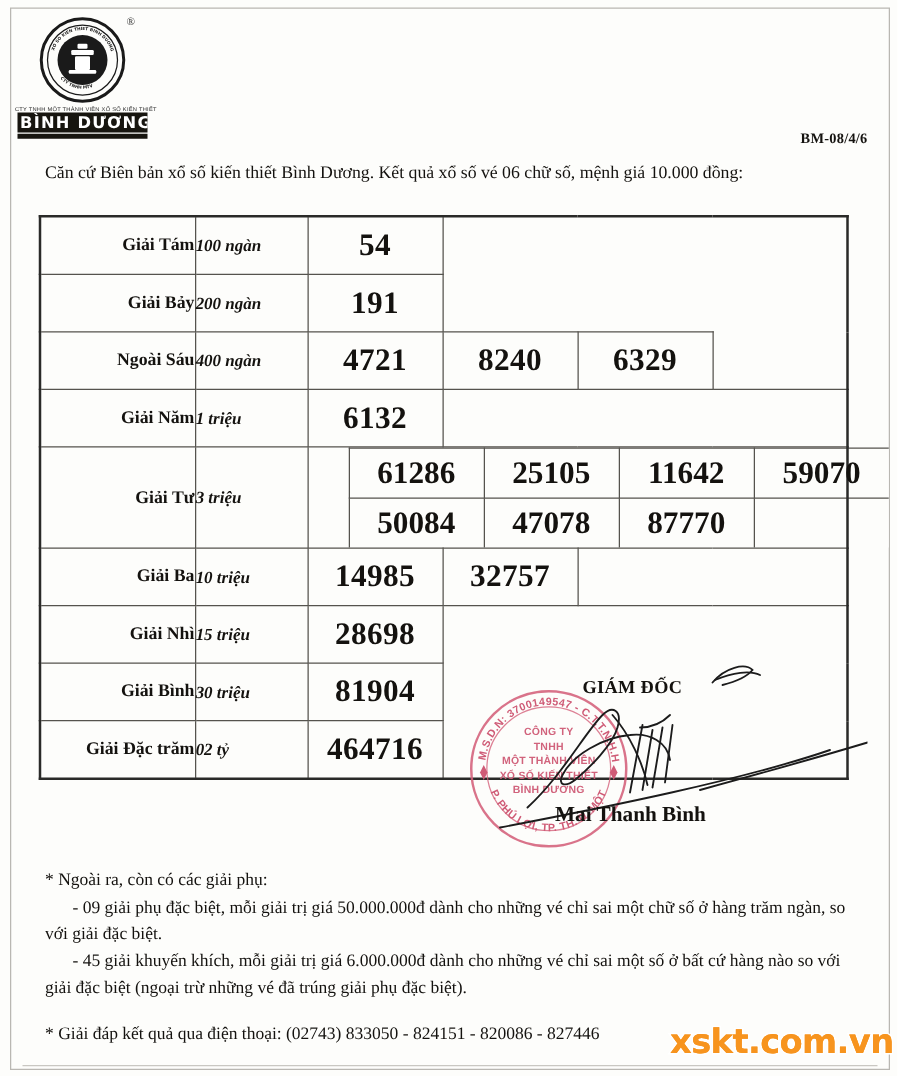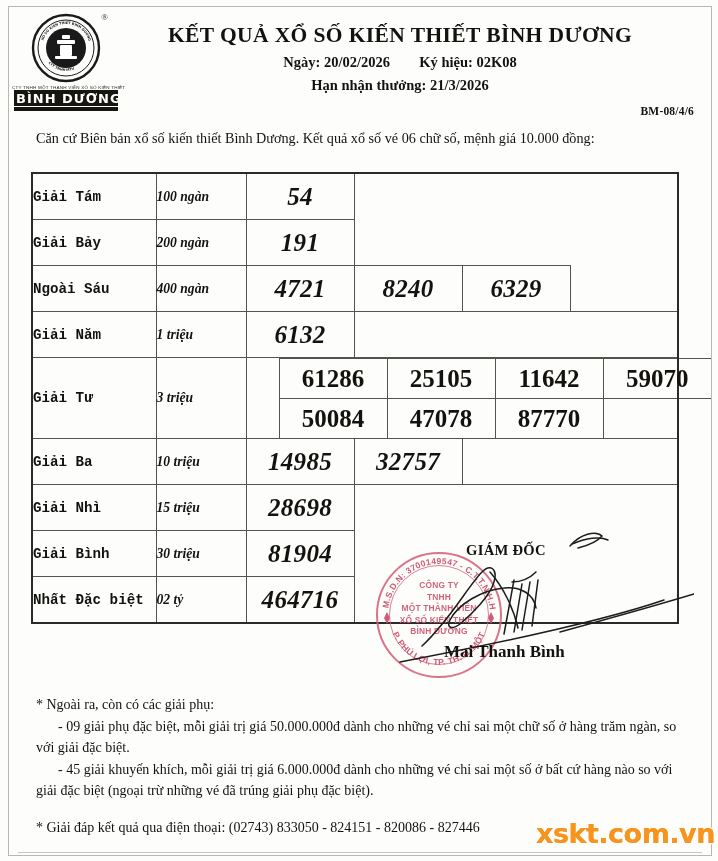--- a/index.html
+++ b/index.html
@@ -167,38 +167,36 @@
   .th-cell .sub {
     font-style: italic;
     font-weight: bold;
     font-size: 14px;
   }
   .prize-name {
     height: 100%;
     font-size: 14.2px;
     font-weight: bold;
     padding-left: 7px;
-    text-align: left;
-    font-family: Liberation Mono, monospace;
+    text-align: right;
   }
   .prize-value {
     font-size: 13.6px;
     font-weight: bold;
     font-style: italic;
     padding-left: 8px;
     text-align: left;
   }
   .num {
     text-align: center;
     font-size: 25px;
     font-weight: bold;
     letter-spacing: 0.3px;
     line-height: 1;
     white-space: nowrap;
-    font-style: italic;
   }
   .blank { background: #fdfdfb; }
   .noborder-r { border-right: none !important; }
   .noborder-b { border-bottom: none !important; }
   .noborder-l { border-left: none !important; }
   .noborder-t { border-top: none !important; }
 
   tr.r-h   td { height: 44px; }
   tr.r-std td { height: 45px; }
 
@@ -379,34 +377,20 @@
             <text><textPath href="#arcBotLogo" startOffset="22%">CTY TNHH MTV</textPath></text>
           </g>
         </svg>
         <span class="logo-reg">®</span>
       </div>
       <div class="logo-company-line">CTY TNHH MỘT THÀNH VIÊN XỔ SỐ KIẾN THIẾT</div>
       <div class="logo-name">BÌNH DƯƠNG</div>
       <div class="logo-underbar"></div>
     </div>
 
-    <div class="title-block">
-      <div class="doc-title">KẾT QUẢ XỔ SỐ KIẾN THIẾT BÌNH DƯƠNG</div>
-      <div class="doc-sub">
-        <span>Ngày:</span>
-        <span>20/02/2026</span>
-        <span class="gap"></span>
-        <span>Ký hiệu:</span>
-        <span>02K08</span>
-      </div>
-      <div class="doc-sub2">
-        <span>Hạn nhận thưởng:</span>
-        <span>21/3/2026</span>
-      </div>
-    </div>
 
     <div class="form-code">BM-08/4/6</div>
   </div>
 
   <div class="intro">Căn cứ Biên bản xổ số kiến thiết Bình Dương. Kết quả xổ số vé 06 chữ số, mệnh giá 10.000 đồng:</div>
 
   <div class="tbl-wrap">
     <table class="results">
       <colgroup>
         <col class="c-prize">
@@ -504,21 +488,21 @@
         <tr class="r-std">
           <td class="prize-name">Giải Bình</td>
           <td class="prize-value">30 triệu</td>
           <td class="num">81904</td>
           <td class="blank noborder-r noborder-b noborder-t"></td>
           <td class="blank noborder-r noborder-b noborder-l noborder-t"></td>
           <td class="blank noborder-b noborder-l noborder-t"></td>
         </tr>
 
         <tr class="r-std">
-          <td class="prize-name">Nhất Đặc biệt</td>
+          <td class="prize-name">Giải Đặc trăm</td>
           <td class="prize-value">02 tỷ</td>
           <td class="num">464716</td>
           <td class="blank noborder-r noborder-t"></td>
           <td class="blank noborder-r noborder-l noborder-t"></td>
           <td class="blank noborder-l noborder-t"></td>
         </tr>
       </tbody>
     </table>
   </div>
 

